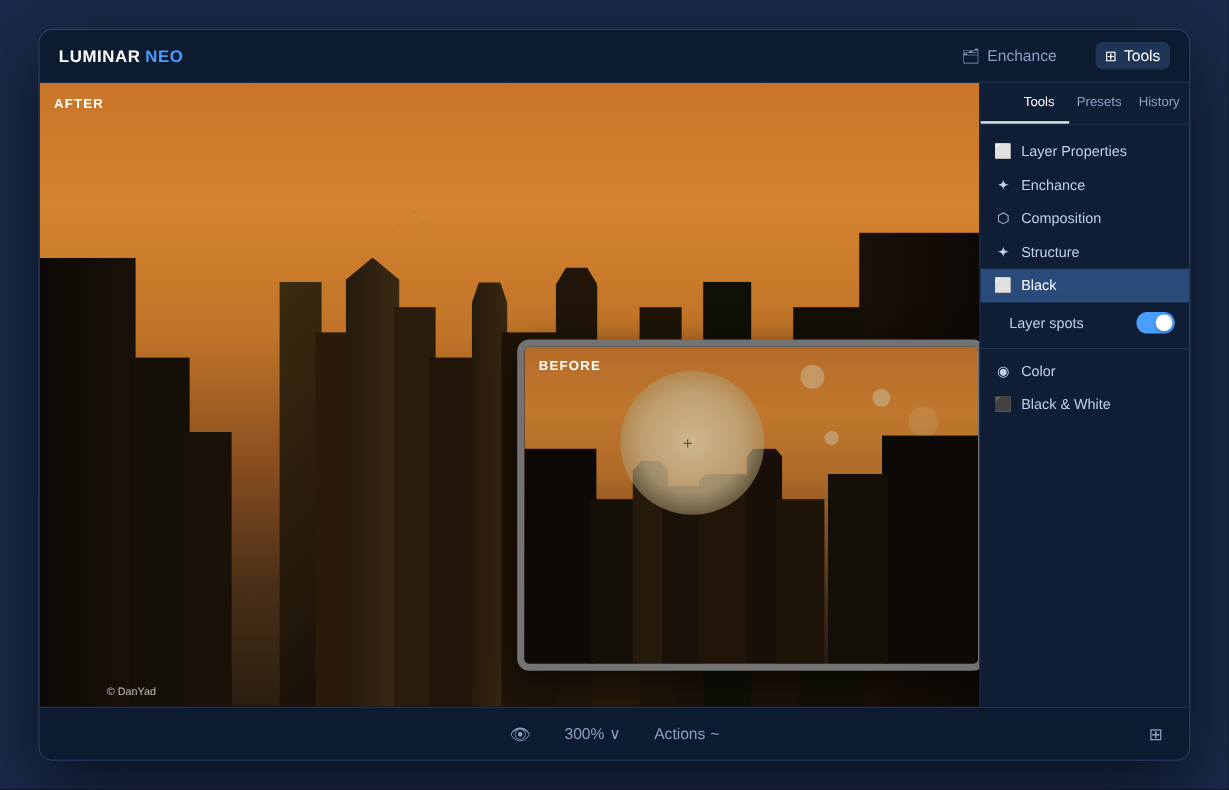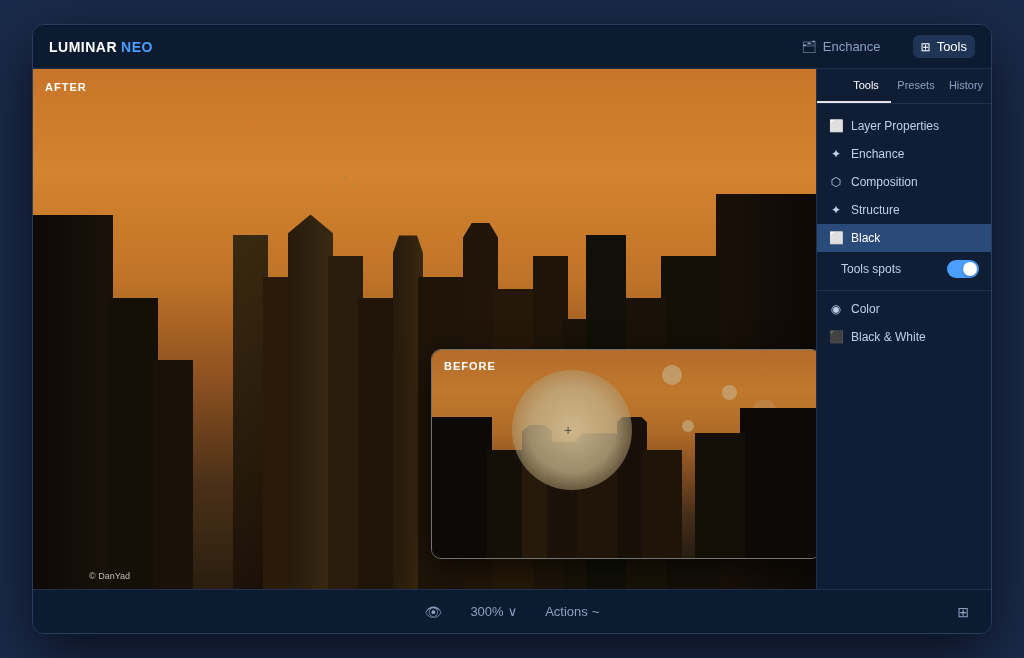--- a/index.html
+++ b/index.html
@@ -191,24 +191,24 @@
     .bird1 { top: 22%; left: 38%; }
     .bird2 { top: 20%; left: 39.5%; }
     .bird3 { top: 21.5%; left: 40.5%; }
 
     
     .before-panel {
       position: absolute;
       bottom: 30px;
       right: -5px;
       width: 390px;
-      height: 210px;
+      height: 276px;
       background: #0a1525;
       border-radius: 10px;
-      border: 1px solid #737373;
+      border: 6px solid #737373;
       overflow: hidden;
       z-index: 20;
       box-shadow: 0 8px 30px rgba(0,0,0,0.6);
     }
 
     .before-label {
       position: absolute;
       top: 10px;
       left: 12px;
       color: #ffffff;
@@ -562,21 +562,21 @@
           <span class="panel-item-icon">✦</span>
           <span>Structure</span>
         </div>
 
         <div class="panel-item active">
           <span class="panel-item-icon">⬜</span>
           <span>Black</span>
         </div>
 
         <div class="dust-row">
-          <span class="dust-row-label">Tools spots</span>
+          <span class="dust-row-label">Layer spots</span>
           <div class="toggle">
             <div class="toggle-knob"></div>
           </div>
         </div>
         <div class="panel-divider"></div>
 
         <div class="panel-item">
           <span class="panel-item-icon">◉</span>
           <span>Color</span>
         </div>

